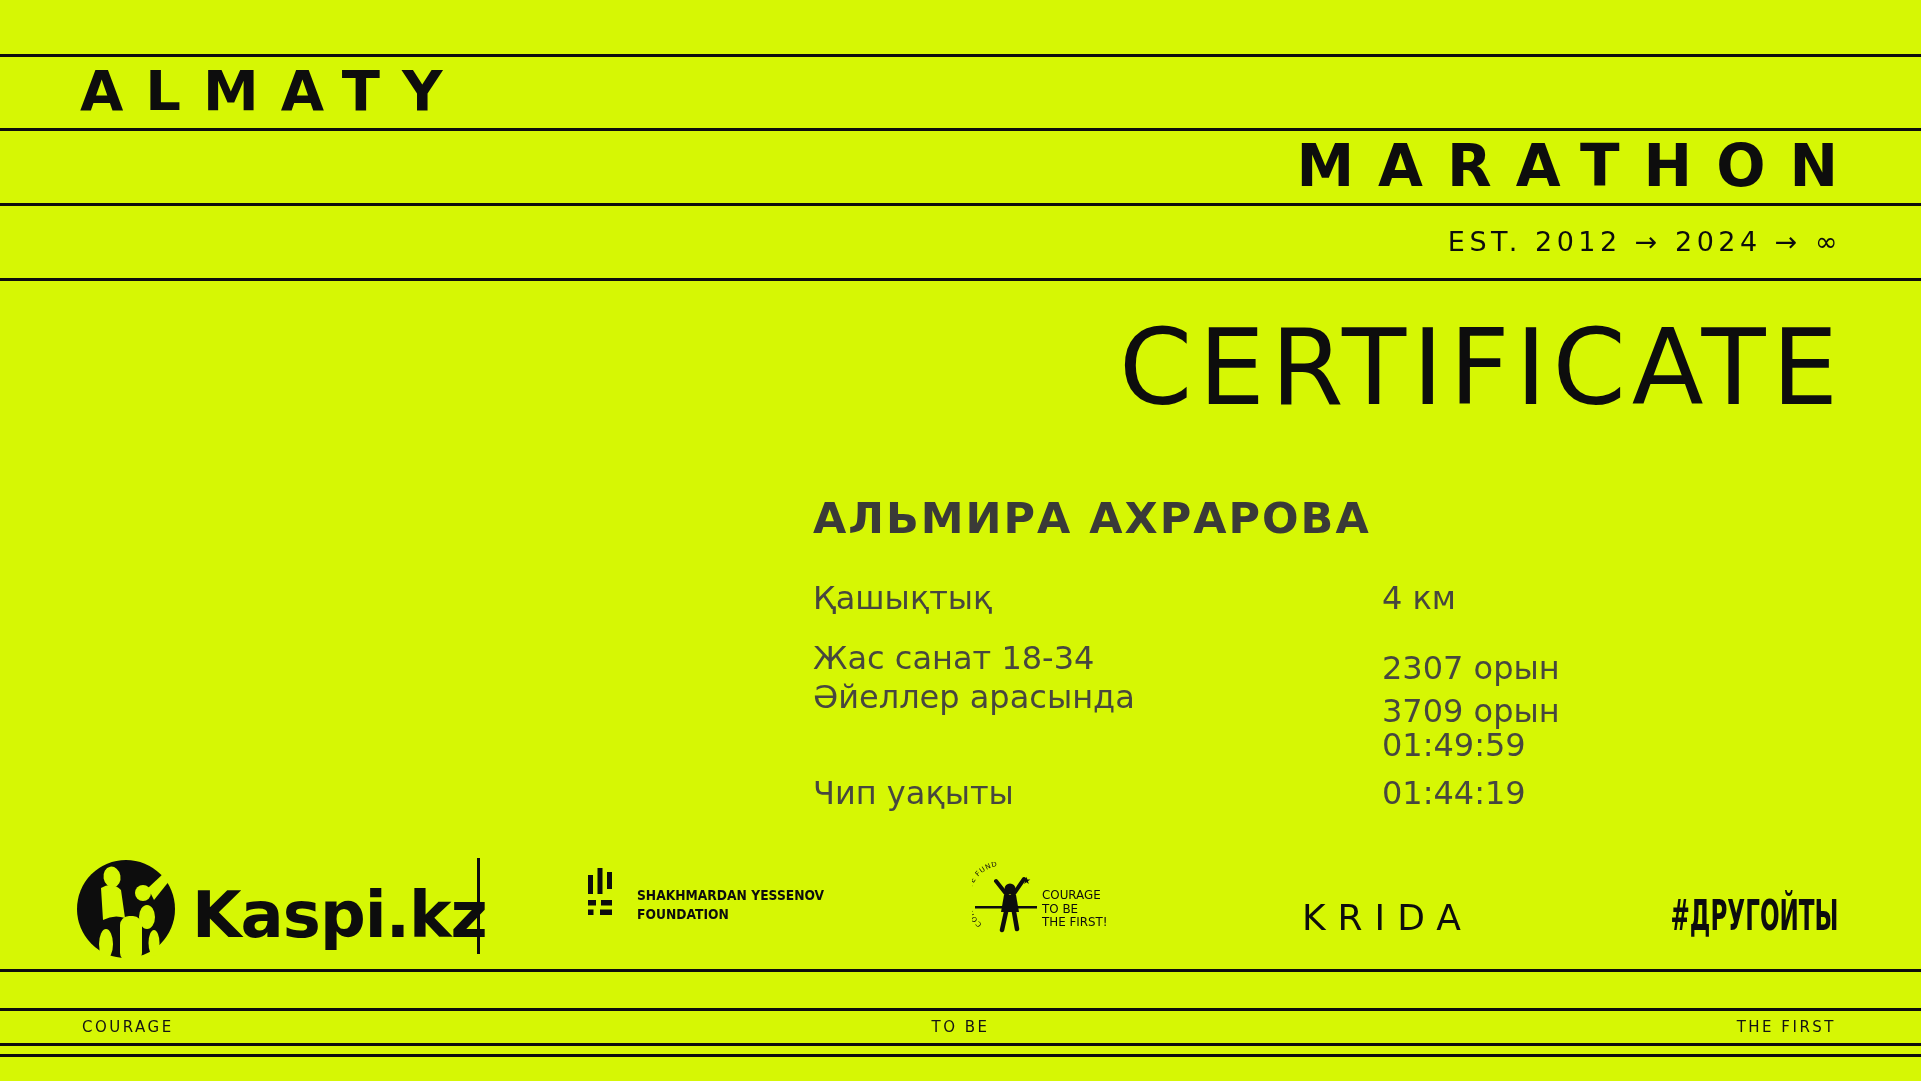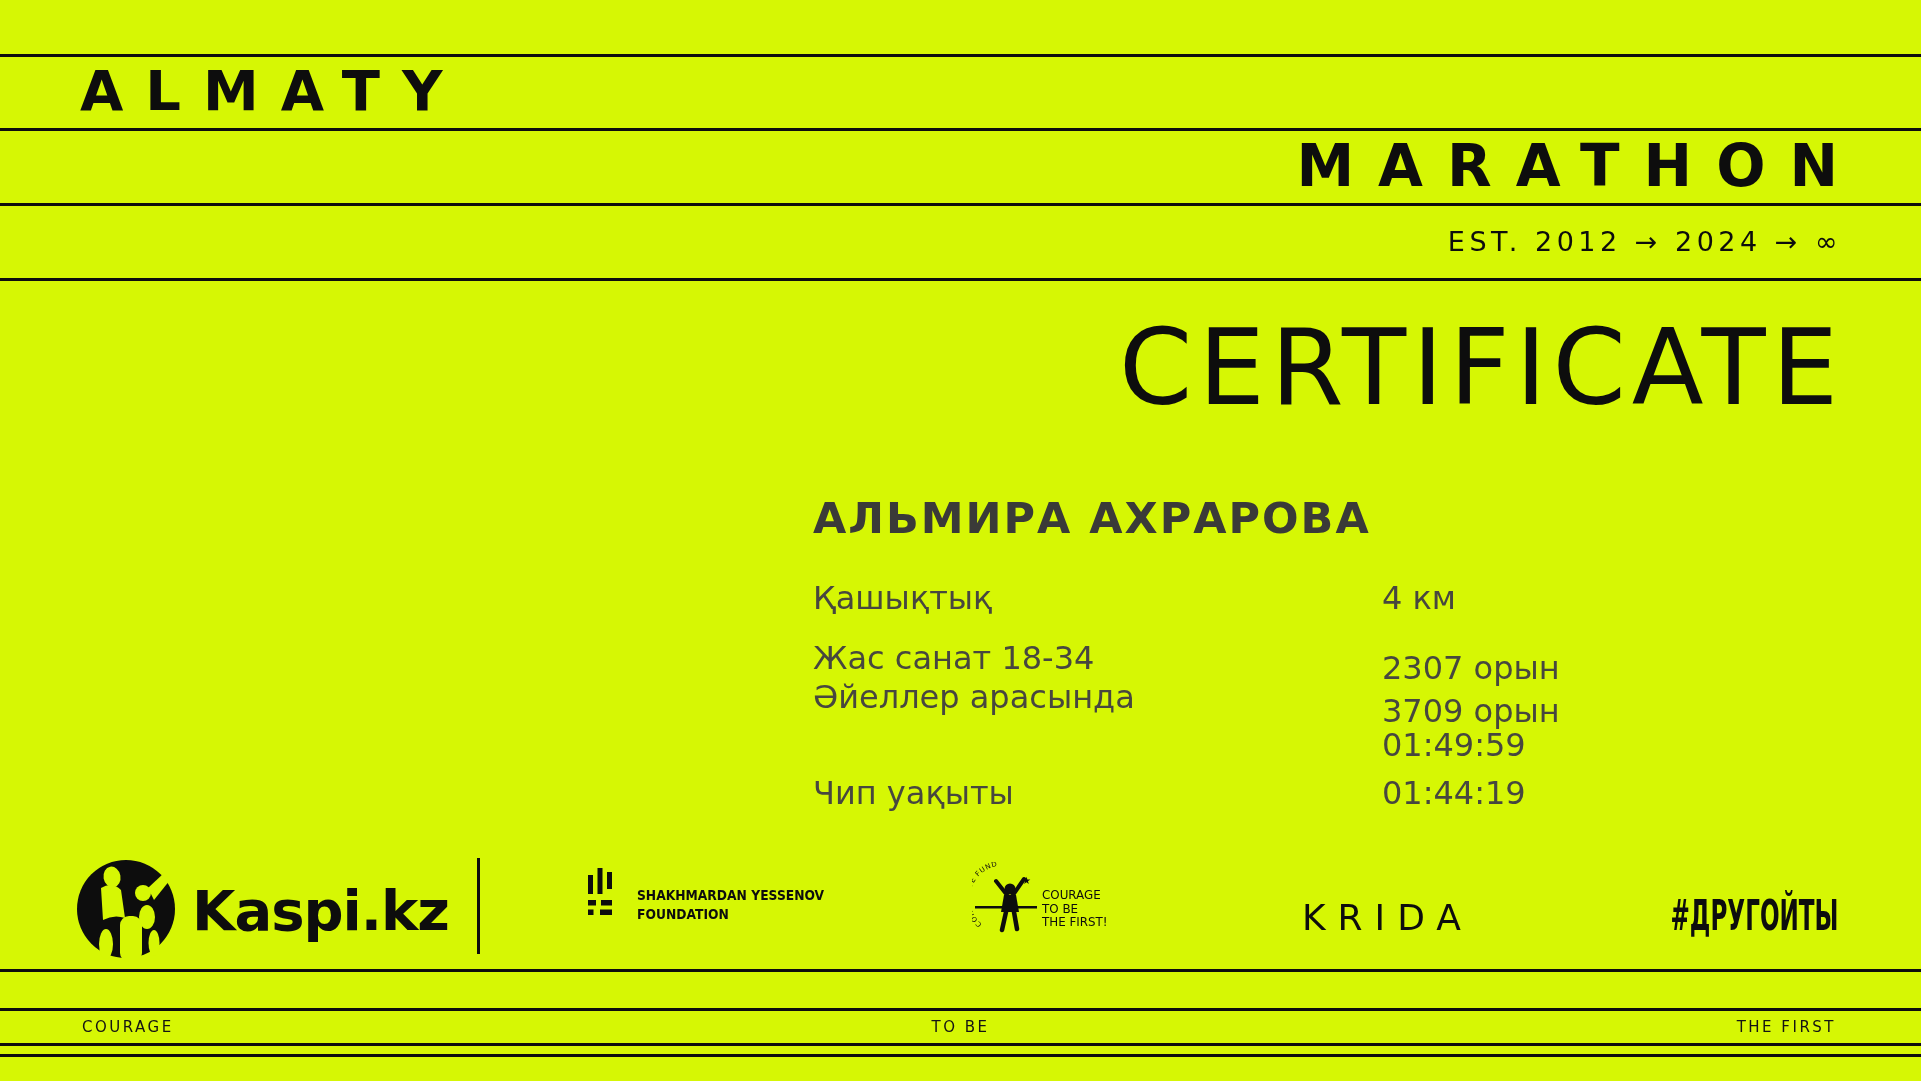--- a/index.html
+++ b/index.html
@@ -30,21 +30,21 @@
   .row .val{position:absolute;left:569px;top:0;}
   .row.r1{top:578px;}
   .row.r2{top:638px;}
   .row.r2 .val{top:10px;}
   .row.r3{top:677px;}
   .row.r3 .val{top:14px;}
   .row.r4{top:725px;}
   .row.r5{top:773px;}
 
   .kaspi-icon{position:absolute;left:74px;top:860px;}
-  .kaspi-word{left:192px;top:883px;font-size:56px;font-weight:700;letter-spacing:-1px;}
+  .kaspi-word{left:192px;top:883px;font-size:64px;font-weight:700;letter-spacing:-1px;}
   .sponsor-divider{left:477px;top:858px;height:96px;}
 
   .yess-icon{position:absolute;left:588px;top:868px;}
   .yess-text{left:637px;top:886px;font-size:14px;font-weight:700;line-height:19px;
     transform:scaleX(.88);transform-origin:left top;}
 
   .cf-icon{position:absolute;left:972px;top:862px;}
   .cf-text{left:1042px;top:888px;font-size:12.5px;font-weight:500;line-height:13.5px;
     transform:scaleX(.95);transform-origin:left top;}
 

